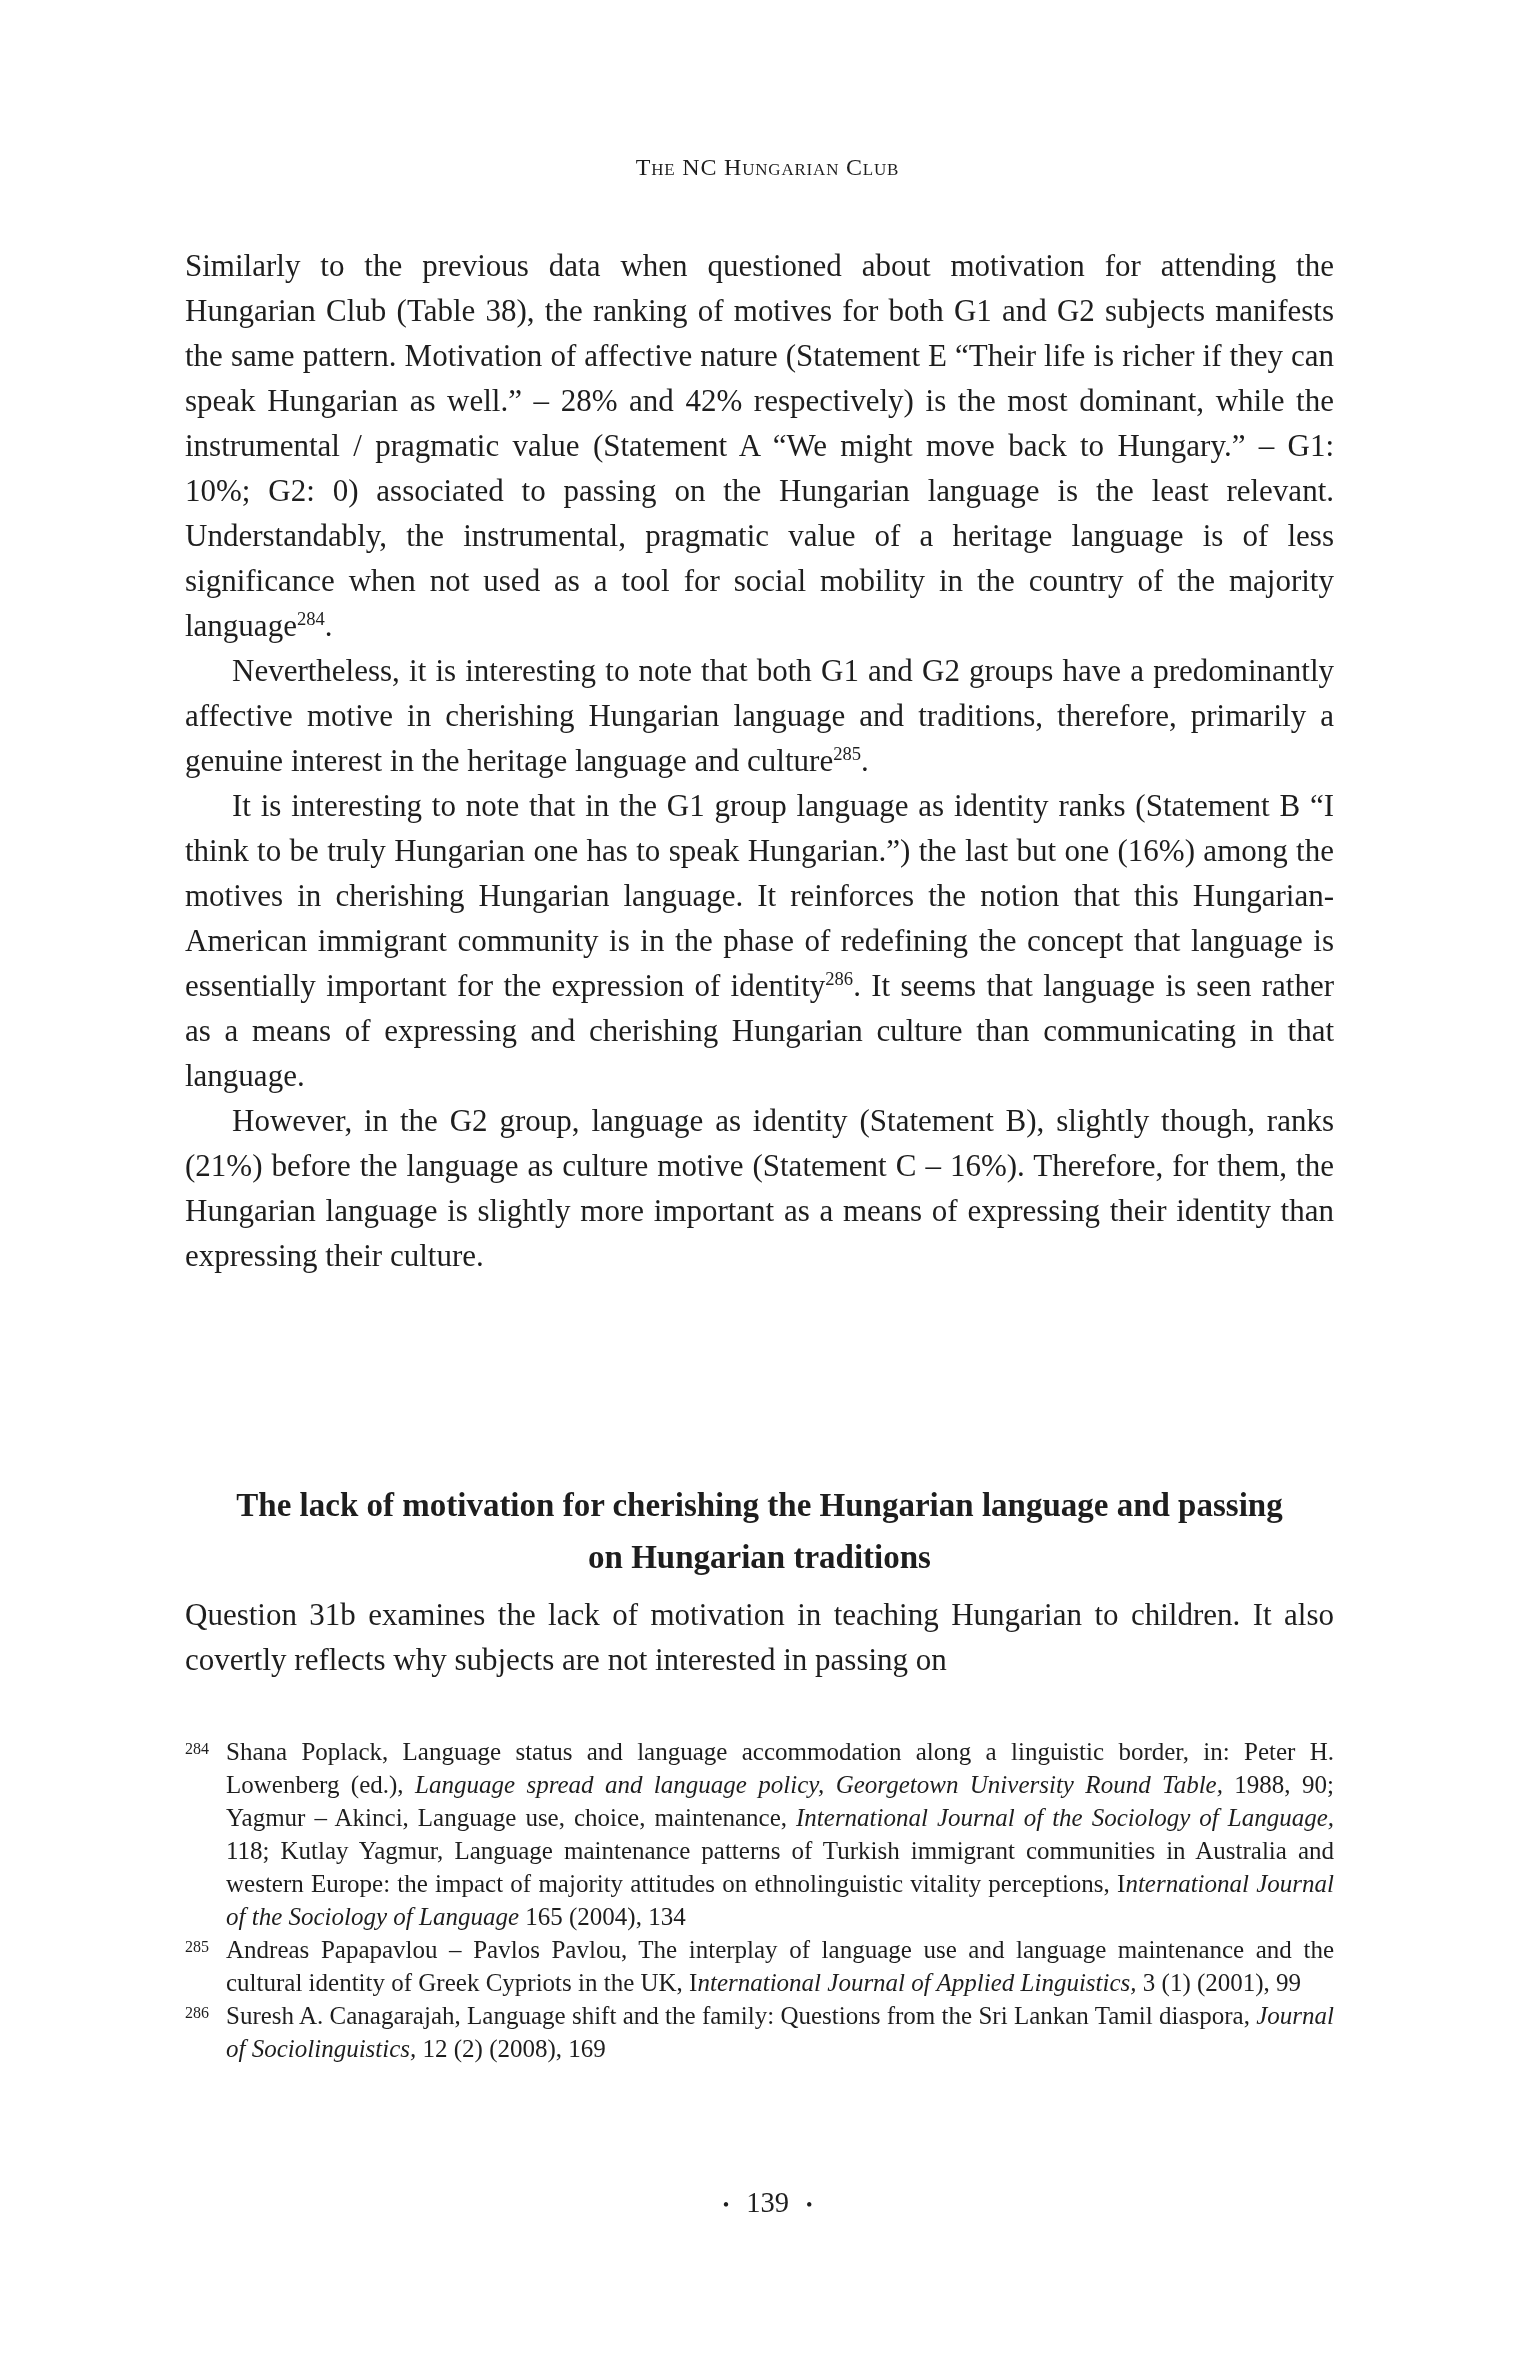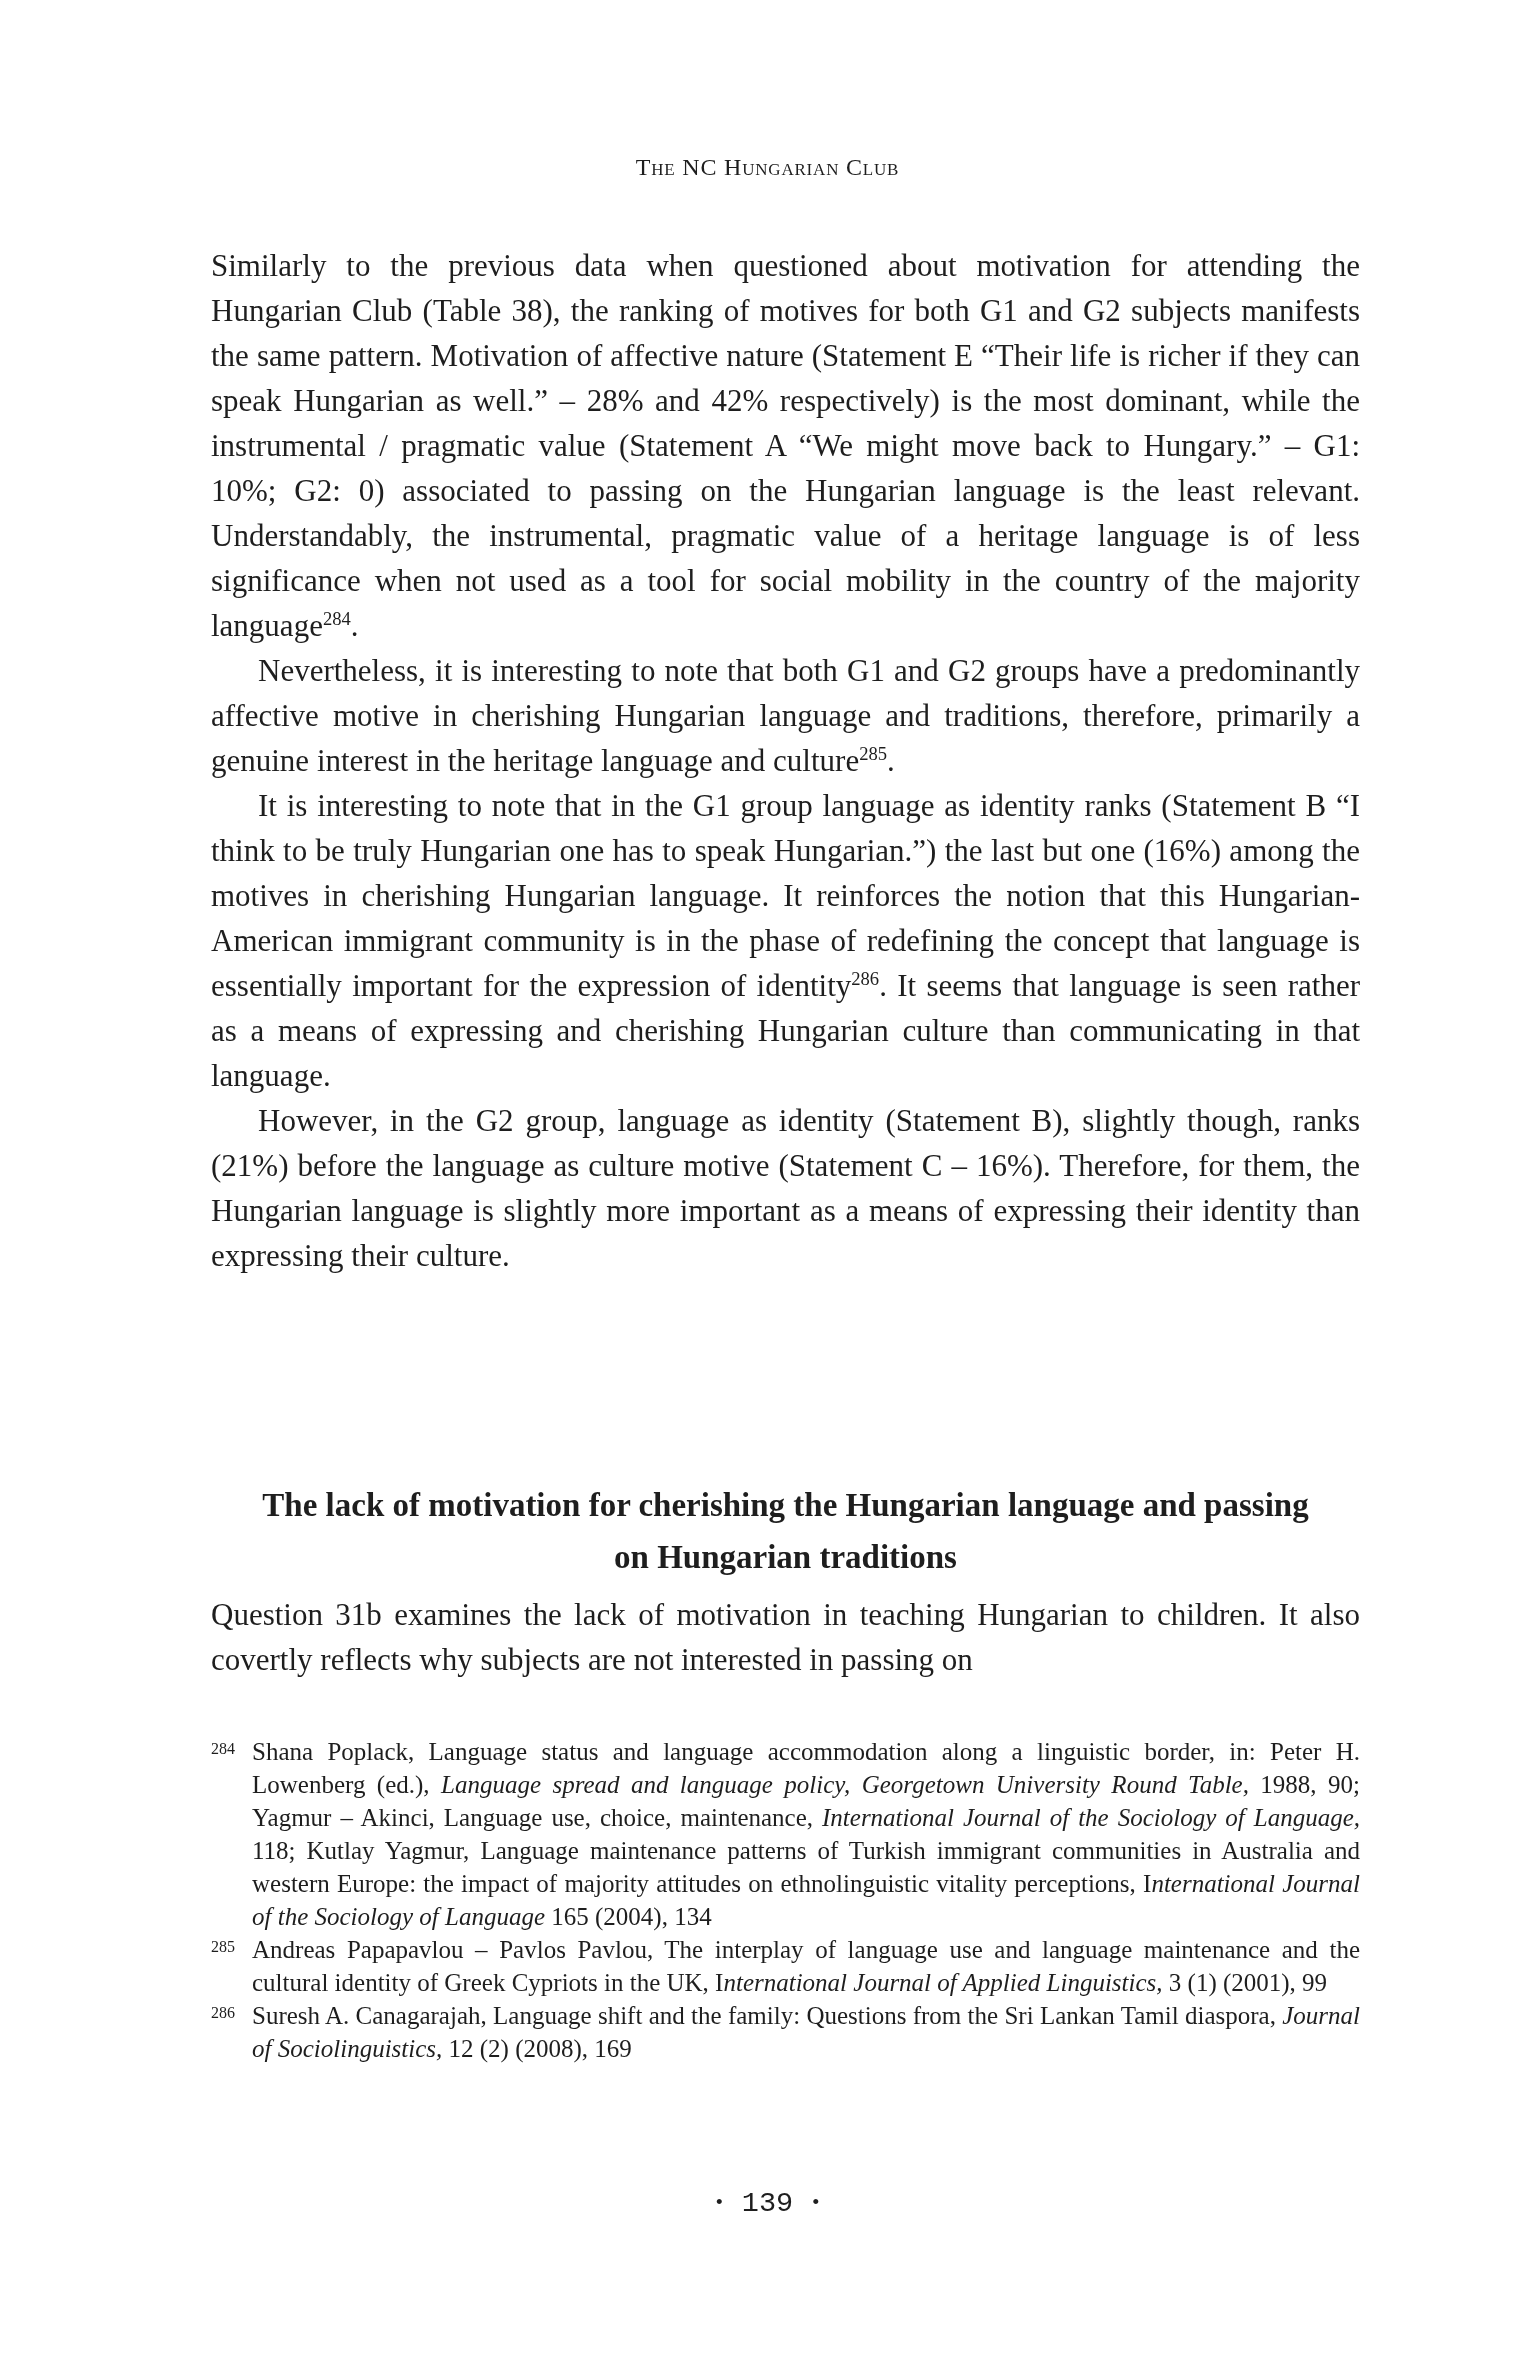--- a/index.html
+++ b/index.html
@@ -1,31 +1,31 @@
 <!DOCTYPE html>
 <html style="font-size:13.4px"><head>
 <meta charset="utf-8">
 <style>
   html, body { margin: 0; padding: 0; background: #ffffff; }
   body { width: 1535px; height: 2377px; position: relative; overflow: hidden;
          font-family: "Liberation Serif", "DejaVu Serif", serif; color: #1e1e1e; }
   .header { position: absolute; top: 154px; left: 0; width: 1535px; text-align: center;
             font-size: 24px; letter-spacing: 0.8px; font-variant: small-caps; }
-  .col { position: absolute; left: 185px; width: 1149px; margin-left: 26px; }
+  .col { position: absolute; left: 185px; width: 1149px; }
   .body-text { top: 243px; font-size: 31px; line-height: 45px; text-align: justify; }
   .body-text p { margin: 0; }
   .body-text p.indent { text-indent: 47px; }
   sup { font-size: 60%; line-height: 0; vertical-align: super; }
   .heading { top: 1479px; font-size: 33px; line-height: 52px; font-weight: bold; text-align: center; }
   .sec-body { top: 1592px; font-size: 31px; line-height: 45px; text-align: justify; }
   .sec-body p { margin: 0; }
   .footnotes { top: 1735px; font-size: 25px; line-height: 33px; }
   .fn { position: relative; padding-left: 41px; text-align: justify; margin: 0; }
   .fn .num { position: absolute; left: 0; top: -3.4px; font-size: 16px; }
-  .page-num { position: absolute; top: 2187px; left: 0; width: 1535px; text-align: center; font-size: 28.5px; font-family: Liberation Mono, monospace; }
+  .page-num { position: absolute; top: 2187px; left: 0; width: 1535px; text-align: center; font-size: 28.5px; }
   .page-num .dot { font-size: 18.5px; vertical-align: middle; margin: 0 17px; }
   i { }
 </style>
 </head>
 <body>
 
 <div class="header">The NC Hungarian Club</div>
 
 <div class="col body-text">
   <p><span>Similarly to the previous data when questioned about motivation for attending the Hungarian Club (Table 38), the ranking of motives for both G1 and G2 subjects manifests the same pattern. Motivation of affective nature (Statement E “Their life is richer if they can speak Hungarian as well.” – 28% and 42% respectively) is the most dominant, while the instrumental / pragmatic value (Statement A “We might move back to Hungary.” – G1: 10%; G2: 0) associated to passing on the Hungarian language is the least relevant. Understandably, the instrumental, pragmatic value of a heritage language is of less significance when not used as a tool for social mobility in the country of the majority language</span><sup>284</sup><span>.</span></p>

